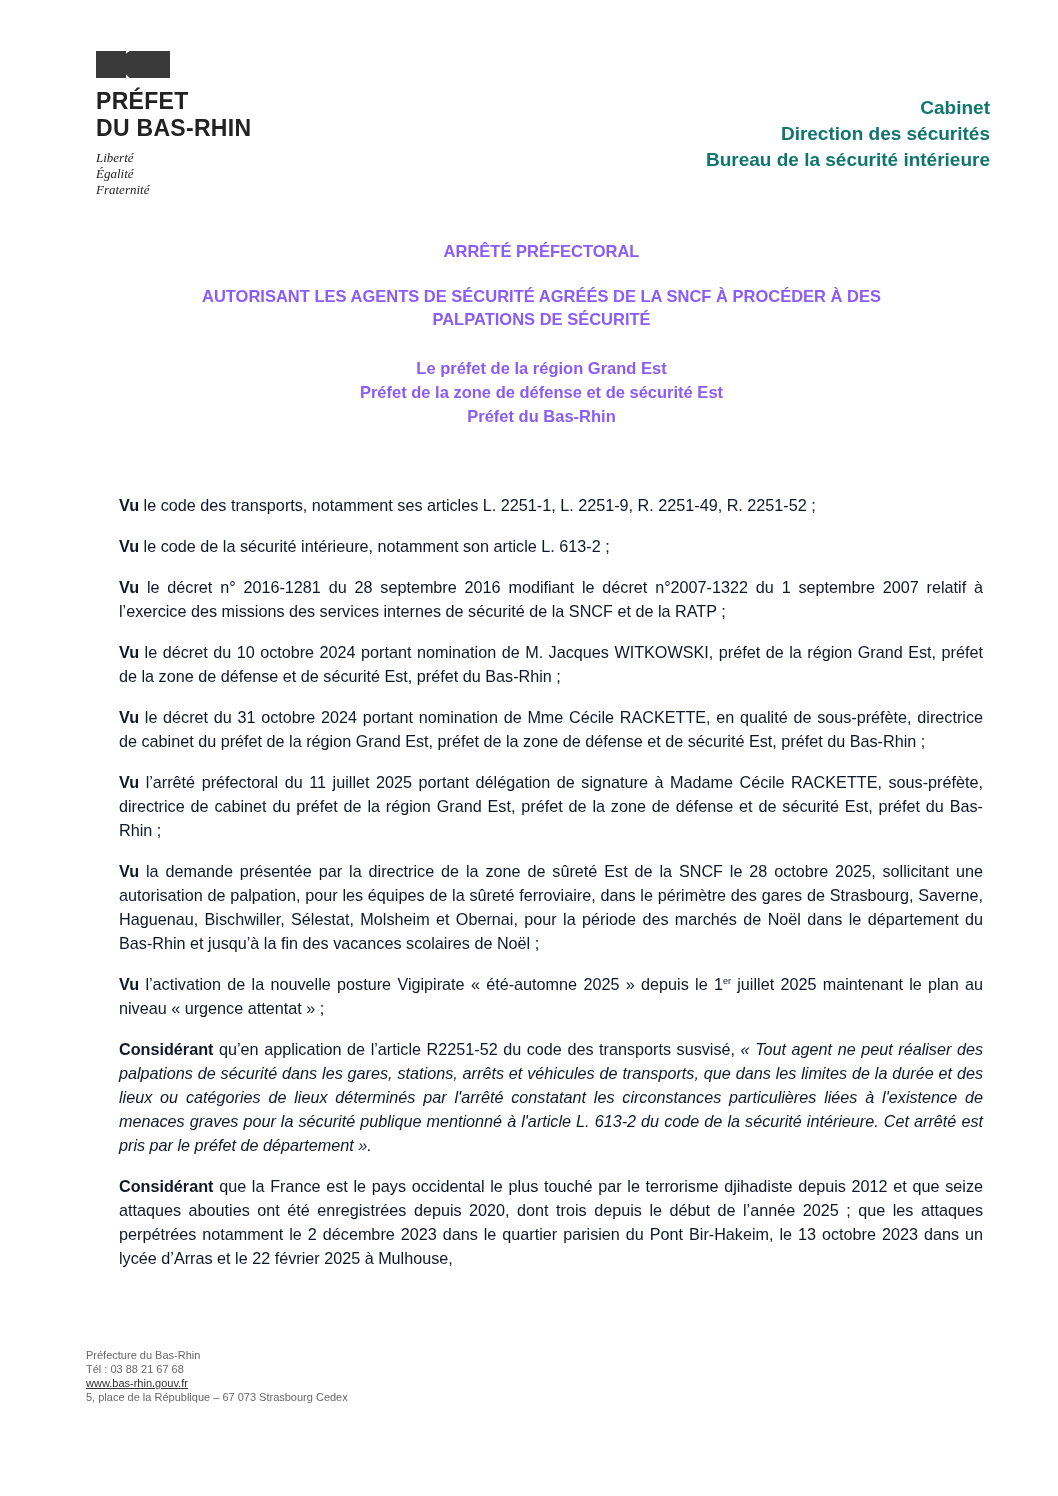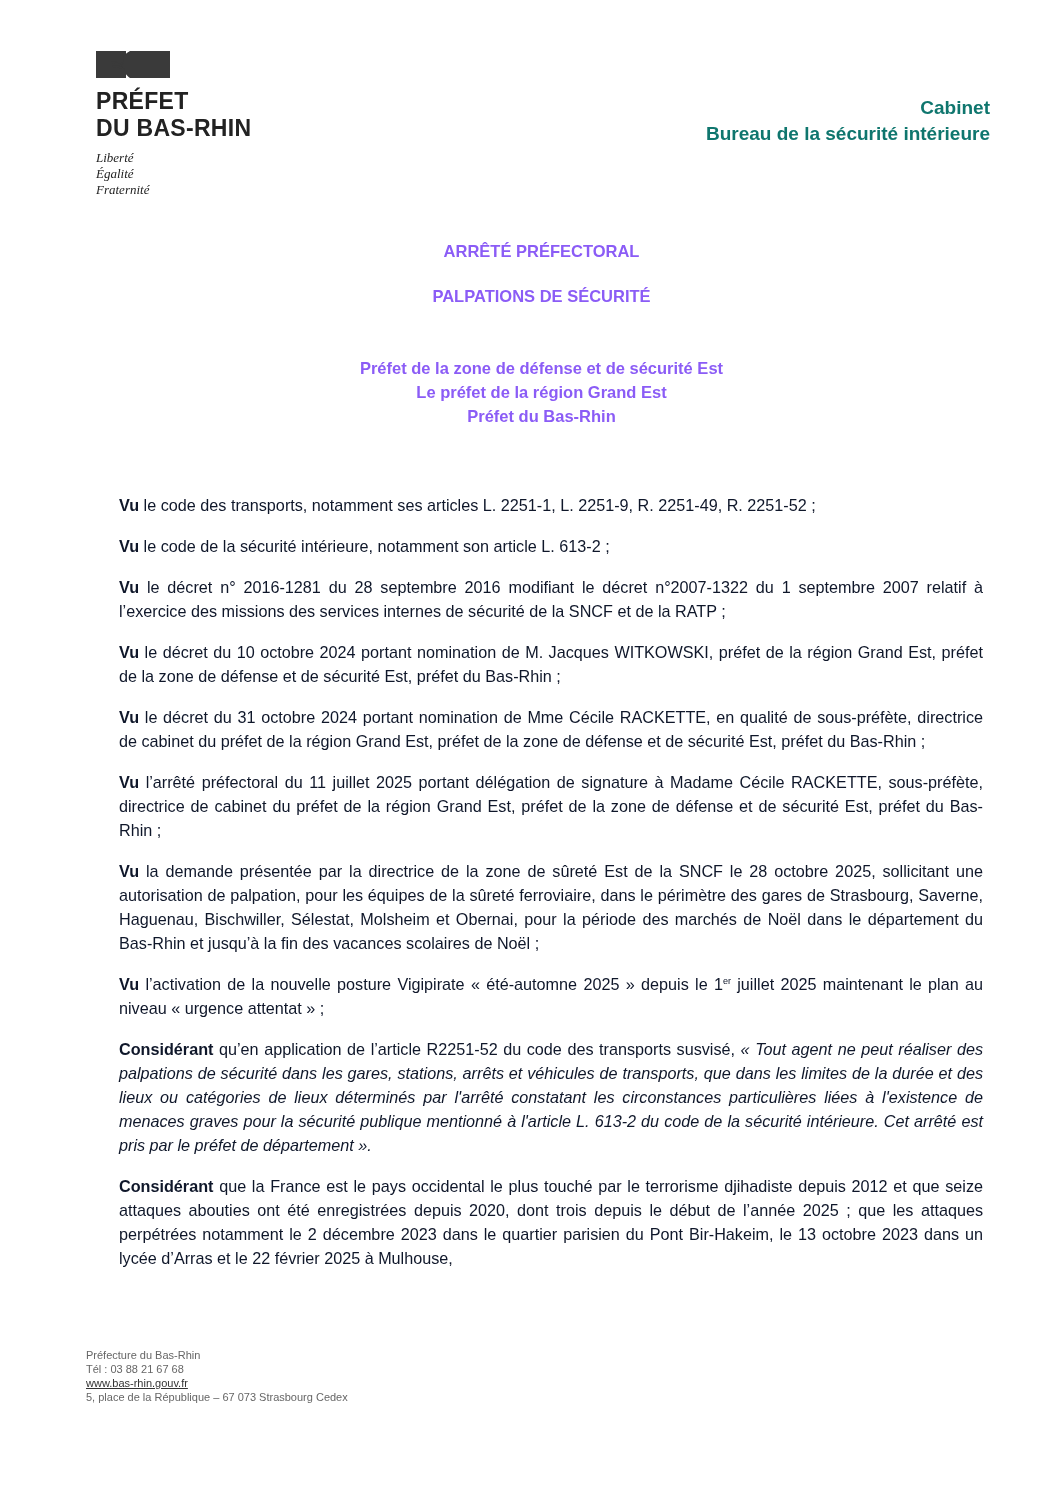--- a/index.html
+++ b/index.html
@@ -73,30 +73,32 @@
     </div>
     <div class="devise">
       <div>Liberté</div>
       <div>Égalité</div>
       <div>Fraternité</div>
     </div>
   </div>
 
   <div class="service">
     <div>Cabinet</div>
+    <div>Direction des sécurités</div>
     <div>Bureau de la sécurité intérieure</div>
   </div>
 
   <div class="center title1">ARRÊTÉ PRÉFECTORAL</div>
   <div class="center title2">
+    <div>AUTORISANT LES AGENTS DE SÉCURITÉ AGRÉÉS DE LA SNCF À PROCÉDER À DES</div>
     <div>PALPATIONS DE SÉCURITÉ</div>
   </div>
   <div class="center authority">
+    <div>Le préfet de la région Grand Est</div>
     <div>Préfet de la zone de défense et de sécurité Est</div>
-    <div>Le préfet de la région Grand Est</div>
     <div>Préfet du Bas-Rhin</div>
   </div>
 
   <div class="body-text">
     <p class="para"><b>Vu</b><span> le code des transports, notamment ses articles L. 2251-1, L. 2251-9, R. 2251-49, R. 2251-52 ;</span></p>
     <p class="para"><b>Vu</b><span> le code de la sécurité intérieure, notamment son article L. 613-2 ;</span></p>
     <p class="para"><b>Vu</b><span> le décret n° 2016-1281 du 28 septembre 2016 modifiant le décret n°2007-1322 du 1 septembre 2007 relatif à l’exercice des missions des services internes de sécurité de la SNCF et de la RATP ;</span></p>
     <p class="para"><b>Vu</b><span> le décret du 10 octobre 2024 portant nomination de M. Jacques WITKOWSKI, préfet de la région Grand Est, préfet de la zone de défense et de sécurité Est, préfet du Bas-Rhin ;</span></p>
     <p class="para"><b>Vu</b><span> le décret du 31 octobre 2024 portant nomination de Mme Cécile RACKETTE, en qualité de sous-préfète, directrice de cabinet du préfet de la région Grand Est, préfet de la zone de défense et de sécurité Est, préfet du Bas-Rhin ;</span></p>
     <p class="para"><b>Vu</b><span> l’arrêté préfectoral du 11 juillet 2025 portant délégation de signature à Madame Cécile RACKETTE, sous-préfète, directrice de cabinet du préfet de la région Grand Est, préfet de la zone de défense et de sécurité Est, préfet du Bas-Rhin ;</span></p>

